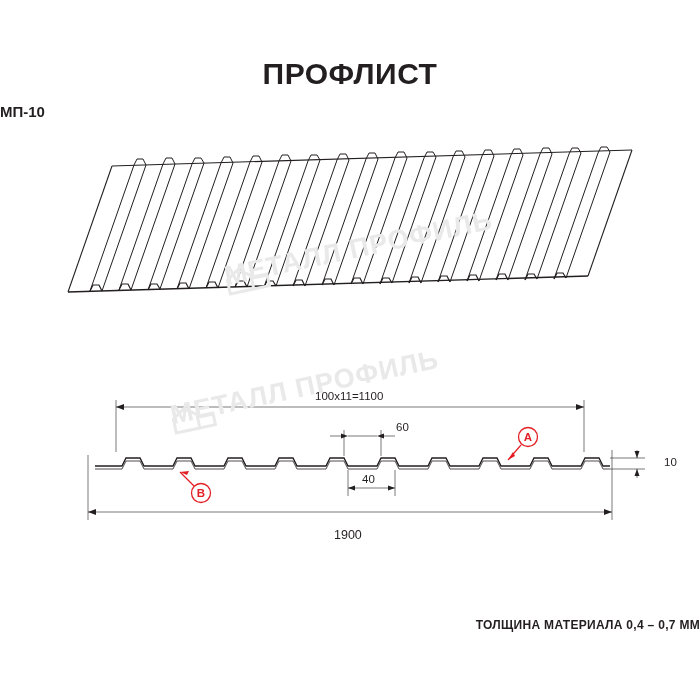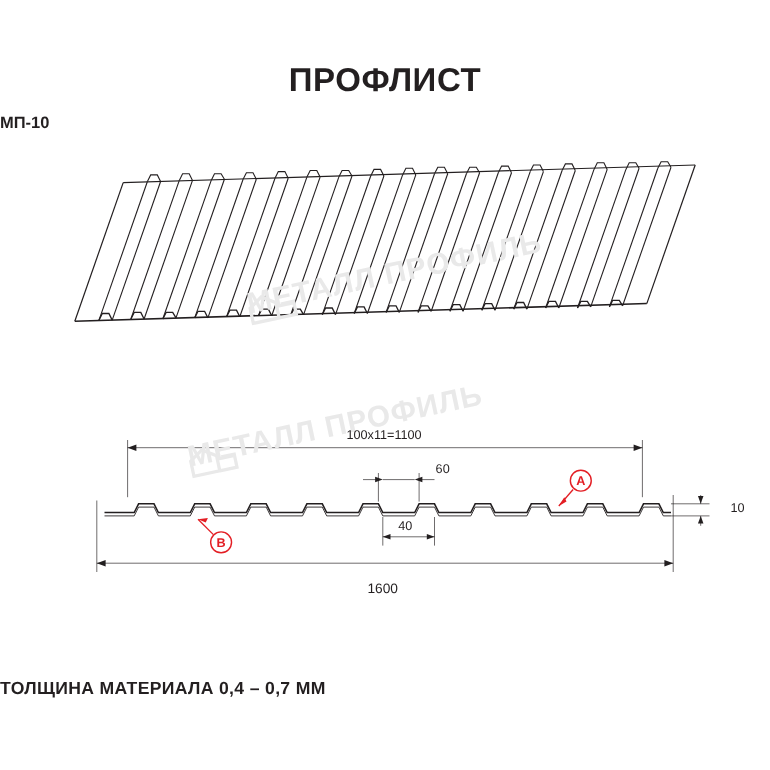--- a/index.html
+++ b/index.html
@@ -40,22 +40,22 @@
     text-align: left;
     font-size: 15px;
     font-weight: bold;
     color: #231f20;
   }
   .footnote {
     position: absolute;
     top: 618px;
     left: 0;
     width: 700px;
-    text-align: left;
-    font-size: 16px;
+    text-align: right;
+    font-size: 12px;
     font-weight: bold;
     letter-spacing: 0.3px;
     color: #231f20;
   }
   svg.fig {
     position: absolute;
     left: 0;
     top: 0;
     width: 700px;
     height: 700px;
@@ -285,17 +285,17 @@
   <svg class="wmicon wmicon1" viewBox="0 0 44 30">
     <path d="M2,24 L2,10 L14,2 L26,10 L26,24 Z M26,24 L42,24 L42,12 L30,12" fill="none" stroke="#e9e9e9" stroke-width="3"></path>
   </svg>
   <svg class="wmicon wmicon2" viewBox="0 0 44 30">
     <path d="M2,24 L2,10 L14,2 L26,10 L26,24 Z M26,24 L42,24 L42,12 L30,12" fill="none" stroke="#e9e9e9" stroke-width="3"></path>
   </svg>
 
   <div class="dim-label" style="left:315px; top:390px;">100х11=1100</div>
   <div class="dim-label" style="left:396px; top:421px;">60</div>
   <div class="dim-label" style="left:362px; top:473px;">40</div>
-  <div class="dim-label" style="left:334px; top:528px; font-size:12.5px;">1600</div>
+  <div class="dim-label" style="left:334px; top:528px; font-size:12.5px;">1900</div>
   <div class="dim-label" style="left:653px; top:456px;margin-left:11px;">10</div>
 
   <div class="footnote">ТОЛЩИНА МАТЕРИАЛА 0,4 – 0,7 ММ</div>
 </div>
 
 </body></html>

